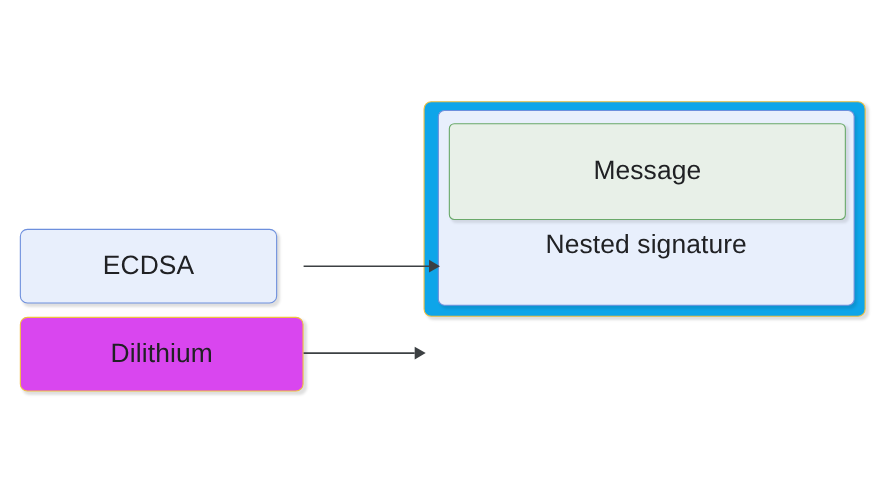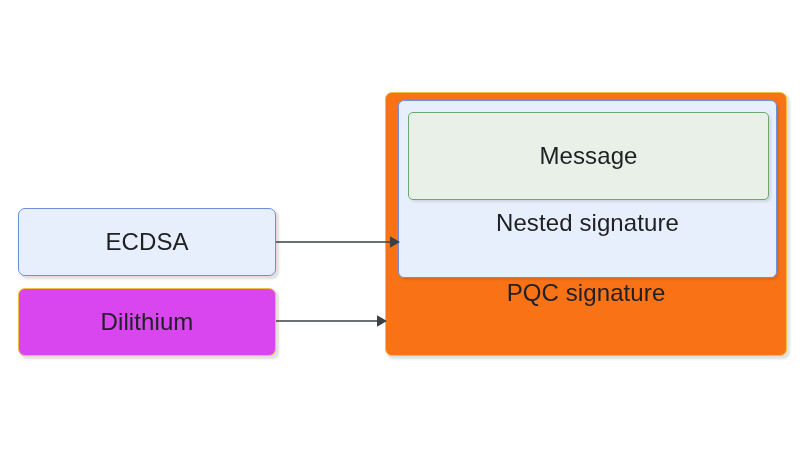--- a/index.html
+++ b/index.html
@@ -37,42 +37,42 @@
     color: #202124;
     letter-spacing: 0.1px;
     white-space: nowrap;
     text-align: center;
   }
 
   
   #node-ecdsa {
     left: 18px;
     top: 208px;
-    width: 258px;
+    width: 234px;
     height: 68px;
     background: #e8efFC;
     border-color: #6d8fdd;
   }
 
   #node-dilithium {
     left: 18px;
     top: 288px;
     width: 258px;
     height: 68px;
     background: #d946ef;
     border-color: #f0c040;
   }
 
   
   #node-pqc {
     left: 385px;
     top: 92px;
     width: 402px;
-    height: 264px;
-    background: #f97316;
+    height: 196px;
+    background: #0ea5e9;
     border-color: #f0c040;
     display: block;
   }
 
   #node-nested {
     position: absolute;
     left: 12px;
     top: 7px;
     width: 379px;
     height: 178px;
@@ -169,23 +169,20 @@
       <div id="node-message">
         <span class="node-label">Message</span>
       </div>
 
       <div class="band-label" id="label-nested-band">
         <span class="node-label">Nested signature</span>
       </div>
 
     </div>
 
-    <div class="band-label" id="label-pqc-band">
-      <span class="node-label">PQC signature</span>
-    </div>
 
   </div>
 
   <svg class="arrow-svg" id="arrow-ecdsa" viewBox="0 0 124 20">
     <line class="arrow-line" x1="0" y1="10" x2="114" y2="10"></line>
     <polygon class="arrow-head" points="114,4.2 124,10 114,15.8"></polygon>
   </svg>
 
   <svg class="arrow-svg" id="arrow-dilithium" viewBox="0 0 111 20">
     <line class="arrow-line" x1="0" y1="10" x2="101" y2="10"></line>

